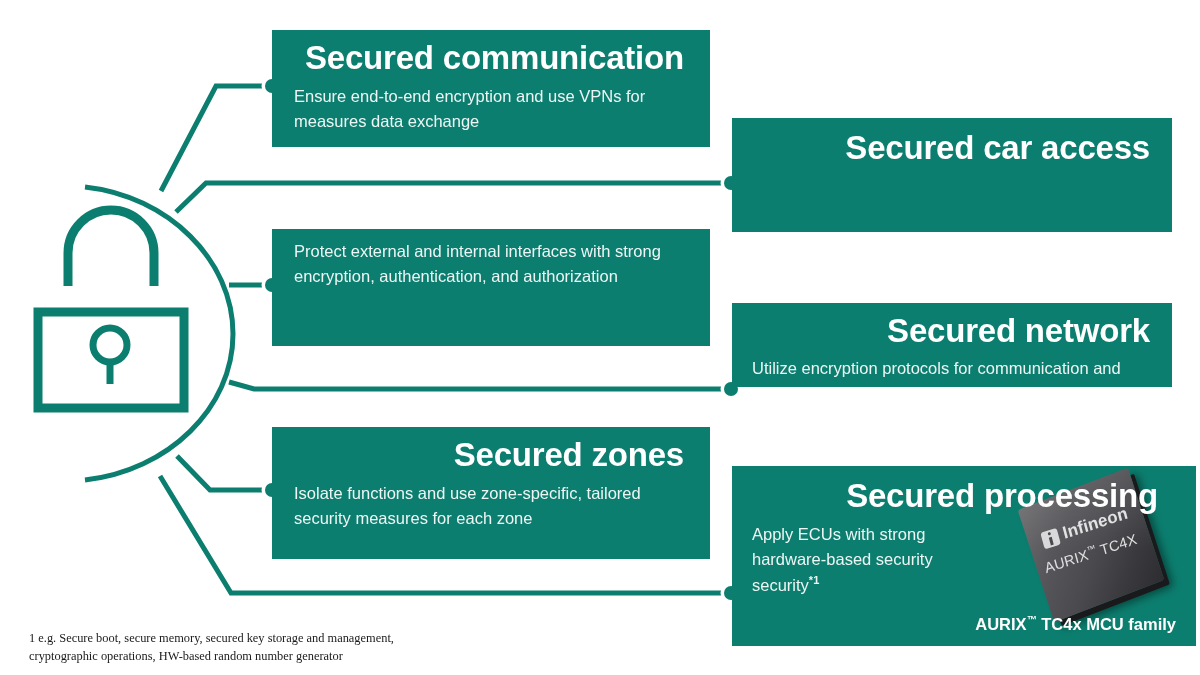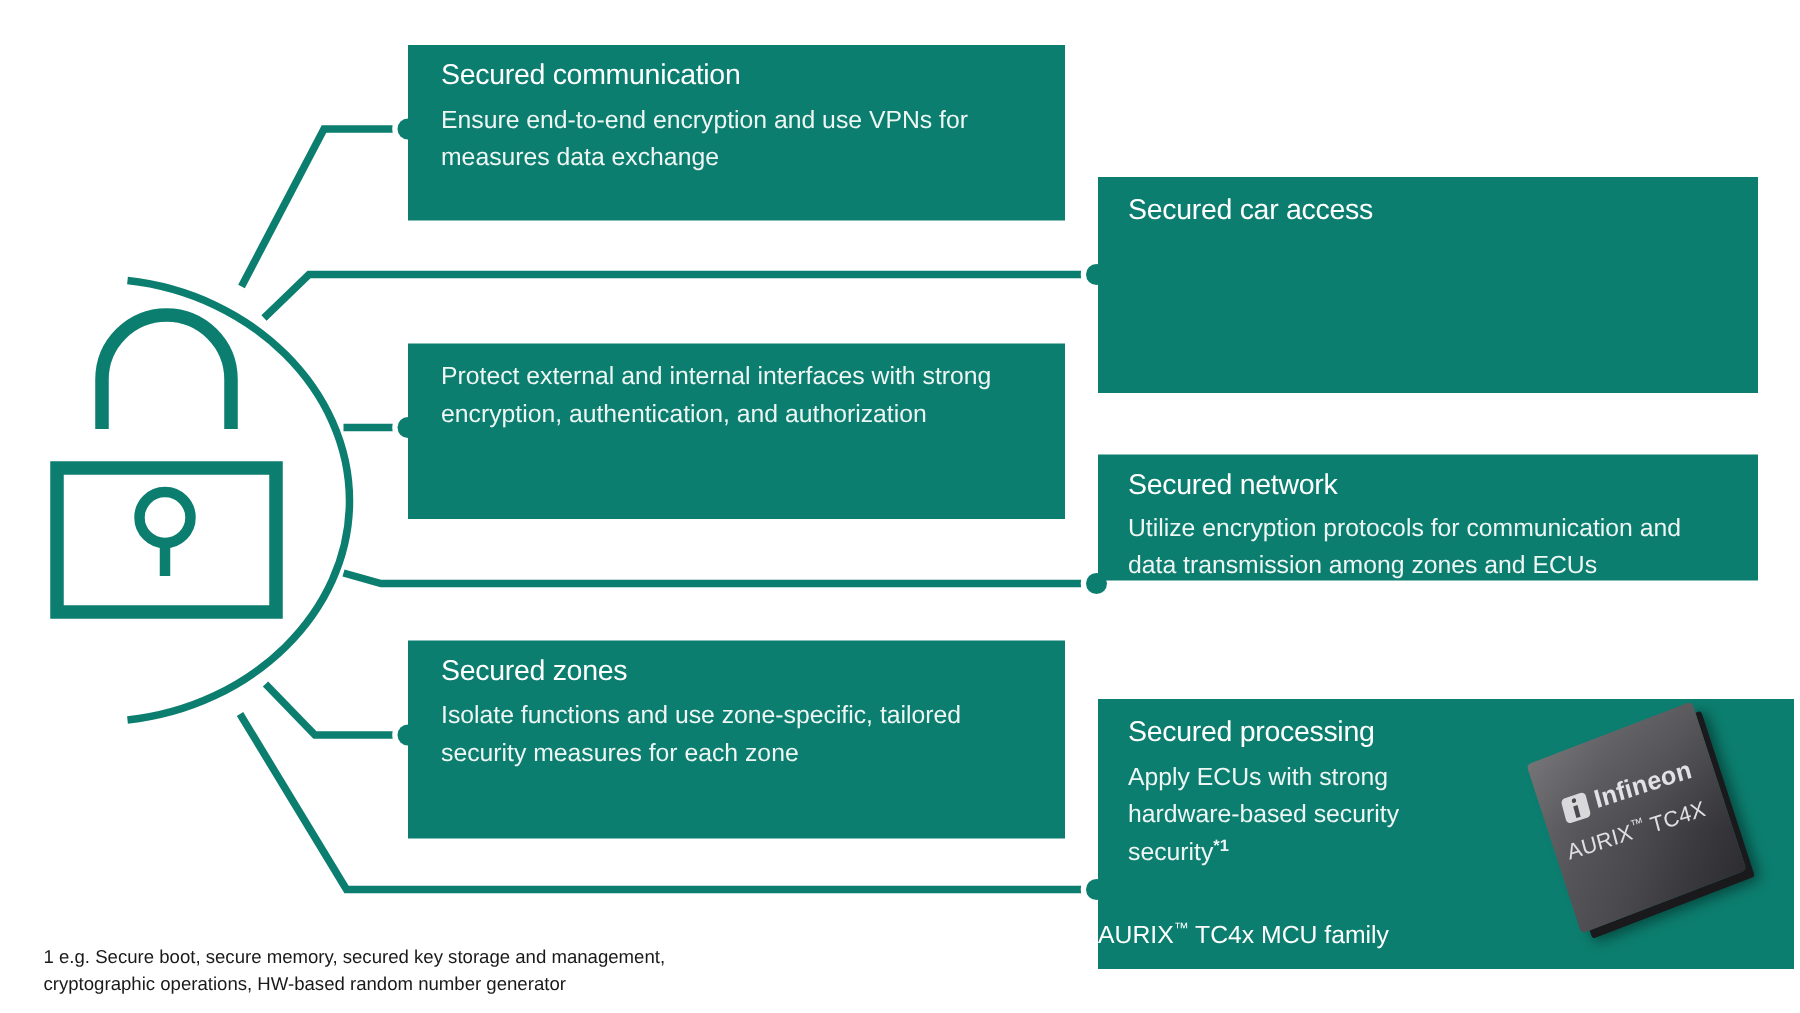--- a/index.html
+++ b/index.html
@@ -30,42 +30,43 @@
 
   
   .card {
     position: absolute;
     background: #0c7e6f;
     box-sizing: border-box;
     color: #ffffff;
     overflow: hidden;
   }
   .card-title {
-    font-size: 19px;
-    font-weight: normal;
+    font-size: 33px;
+    font-weight: bold;
     line-height: 1.12;
     letter-spacing: -0.2px;
     margin: 0;
     color: #ffffff;
+    text-align: right;
   }
   .card-body {
     font-size: 16.5px;
     line-height: 1.52;
     margin: 0;
     color: #eef6f4;
     font-weight: 400;
   }
 
   
   #card-communication { left: 272px; top: 30px;  width: 438px; height: 117px; padding: 10px 26px 0 22px; }
-  #card-car-access    { left: 732px; top: 118px; width: 440px; height: 144px; padding: 12px 22px 0 20px; }
+  #card-car-access    { left: 732px; top: 118px; width: 440px; height: 114px; padding: 12px 22px 0 20px; }
   #card-interfaces    { left: 272px; top: 229px; width: 438px; height: 117px; padding: 10px 26px 0 22px; }
   #card-network       { left: 732px; top: 303px; width: 440px; height: 84px; padding: 10px 22px 0 20px; }
   #card-zones         { left: 272px; top: 427px; width: 438px; height: 132px; padding: 10px 26px 0 22px; }
-  #card-processing    { left: 732px; top: 466px; width: 464px; height: 180px; padding: 12px 10px 0 20px; }
+  #card-processing    { left: 732px; top: 466px; width: 464px; height: 180px; padding: 12px 38px 0 20px; }
 
   #card-communication .card-title,
   #card-interfaces .card-title,
   #card-zones .card-title { margin-bottom: 7px; }
   #card-car-access .card-title,
   #card-network .card-title { margin-bottom: 6px; }
 
   #card-processing .card-title { margin-bottom: 7px; position: relative; z-index: 3; }
   #card-processing .card-body  { width: 215px; position: relative; z-index: 3; }
 
@@ -147,39 +148,39 @@
     transform: rotate(3deg);
     letter-spacing: 0.2px;
   }
   .chip-part .tm { font-size: 9px; vertical-align: super; }
 
   .chip-caption {
     position: absolute;
     left: 0;
     right: 20px;
     bottom: 13px;
-    text-align: left;
+    text-align: right;
     font-size: 16.5px;
-    font-weight: normal;
+    font-weight: bold;
     color: #ffffff;
     z-index: 3;
   }
   .chip-caption .tm { font-size: 10px; vertical-align: super; }
 
   
   #footnote {
     position: absolute;
     left: 29px;
     top: 630px;
     width: 430px;
     font-size: 12.4px;
     line-height: 1.45;
     color: #1a1a1a;
   }
-  #footnote p { margin: 0; }
+  #footnote p { margin: 0; font-family: Liberation Serif, serif; }
 </style>
 </head>
 <body>
 
 <div id="stage">
 
   <svg id="artwork" viewBox="0 0 1200 675">
     <g fill="none" stroke="#0c7e6f" stroke-width="5" stroke-linecap="butt" stroke-linejoin="miter">
 
       <path d="M 85,187 C 168,196 233,260 233,334 C 233,408 168,471 85,480"></path>

